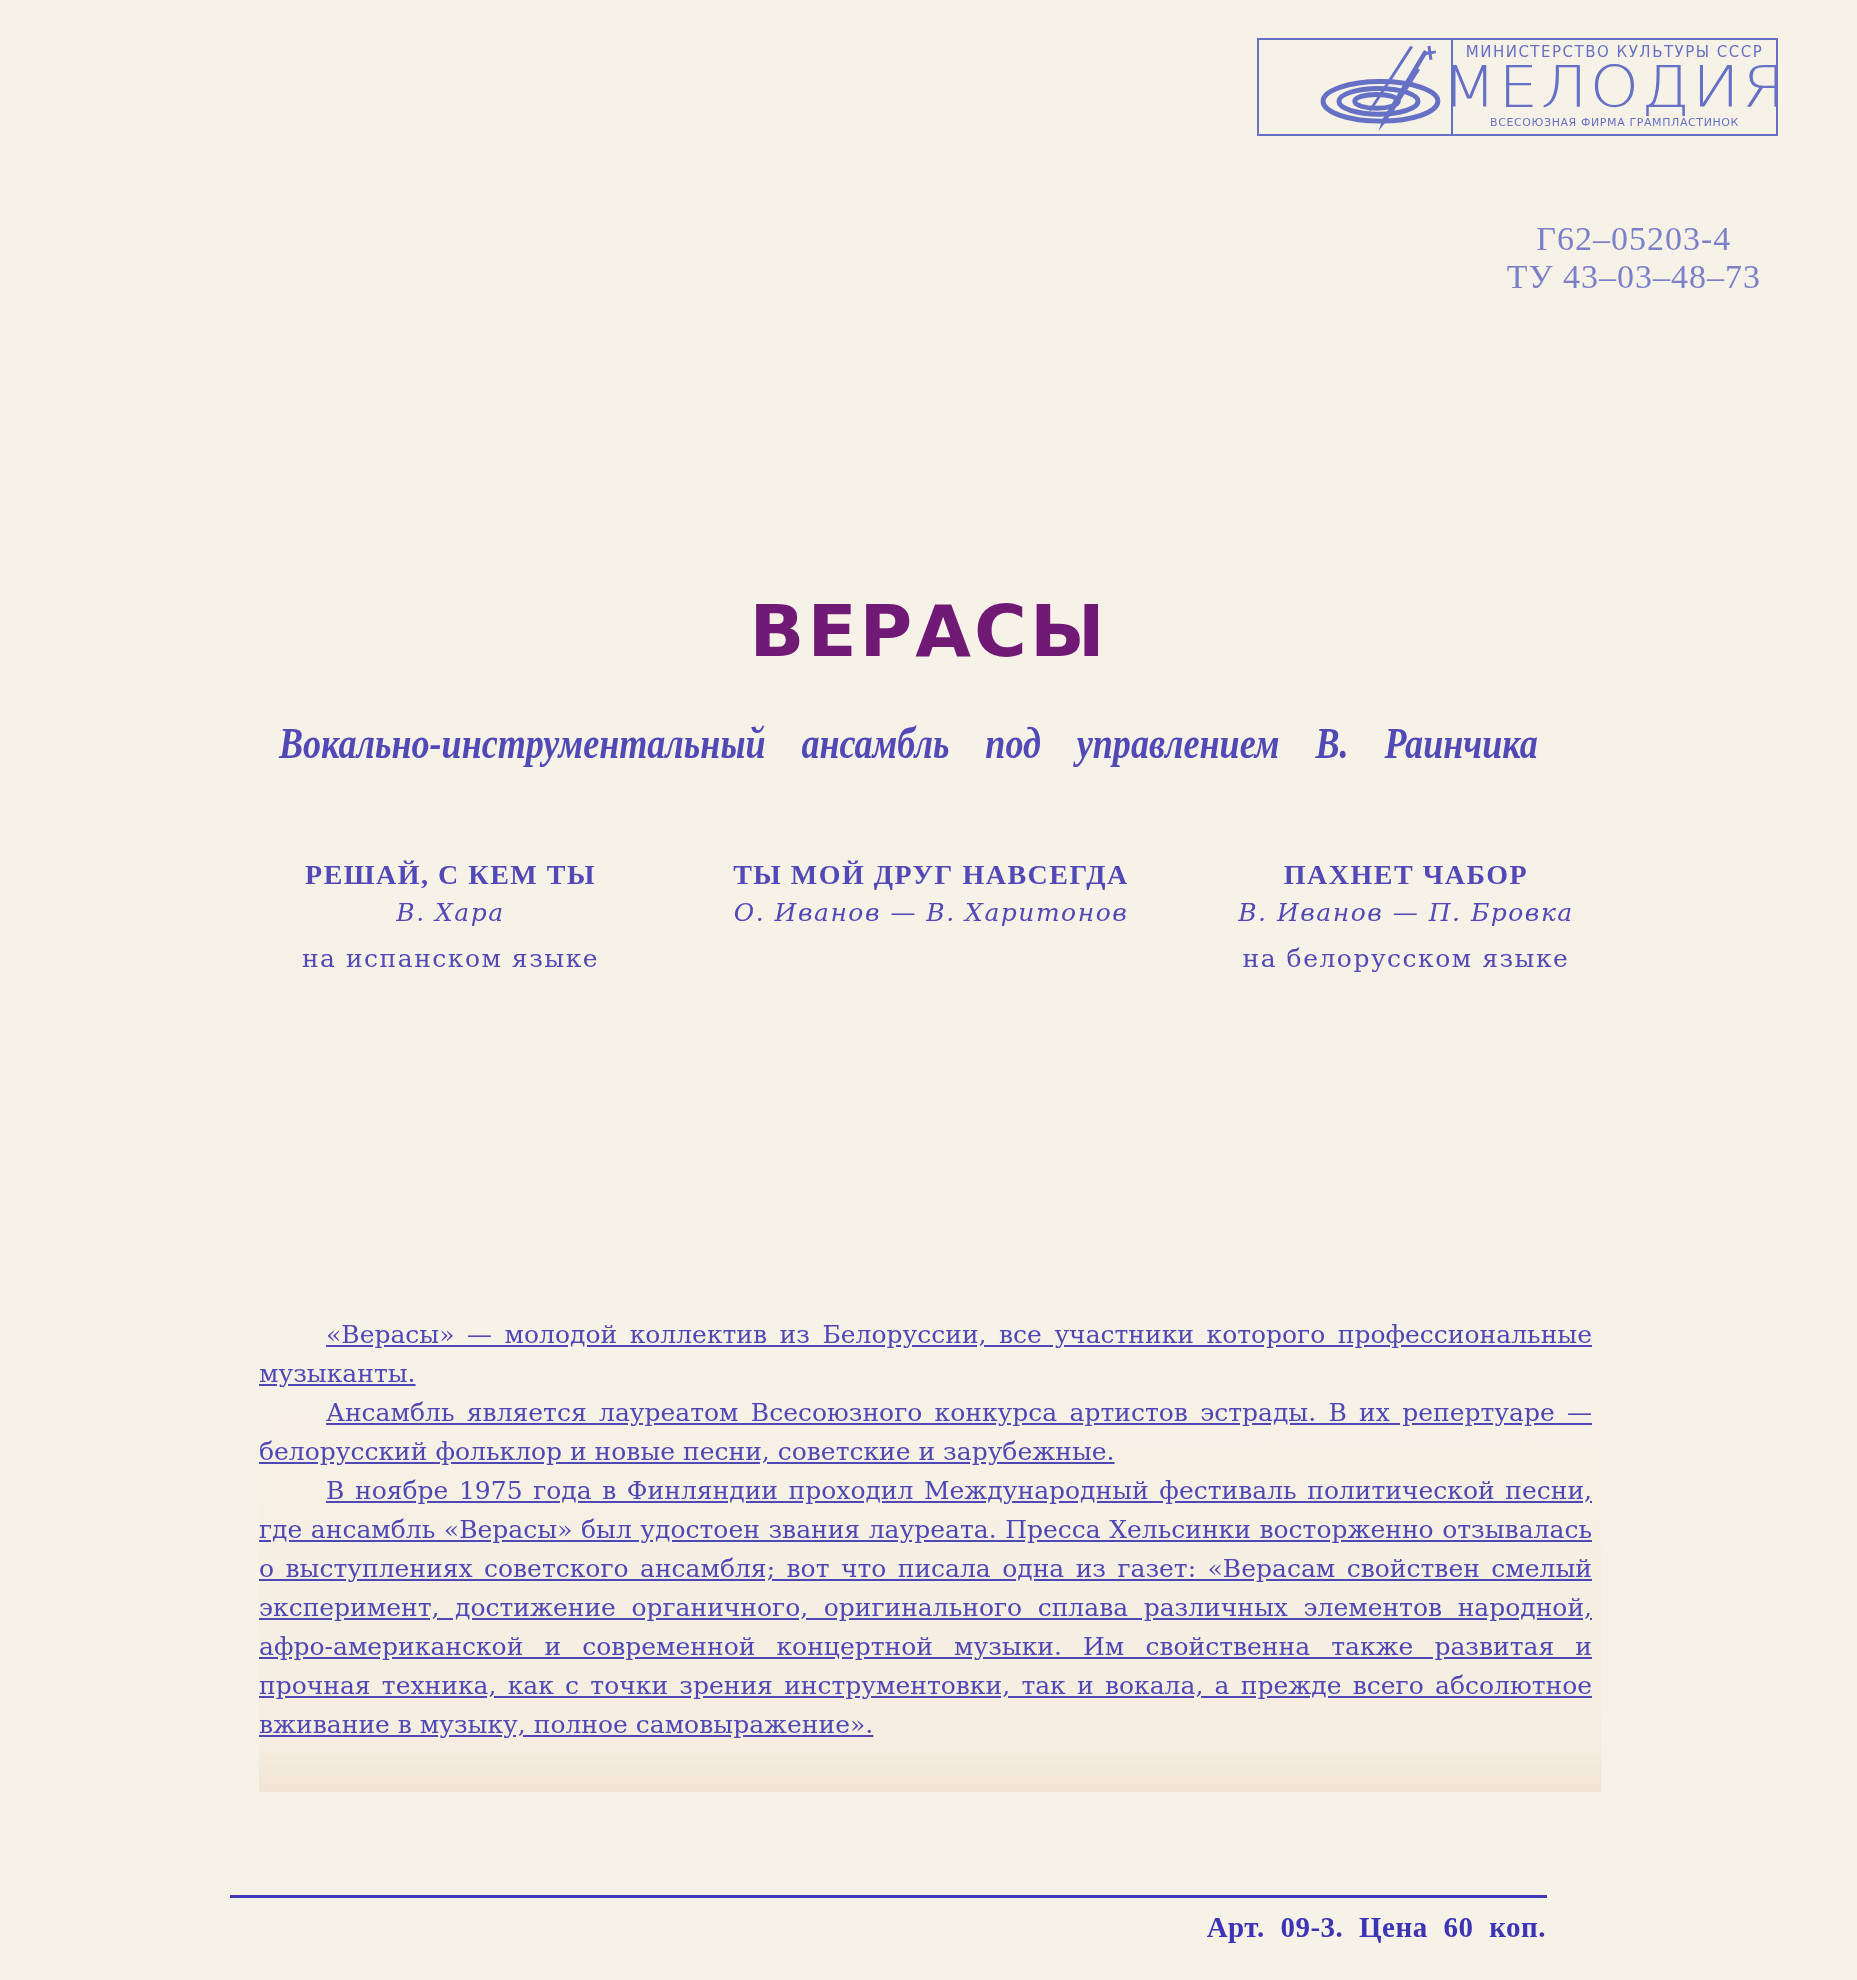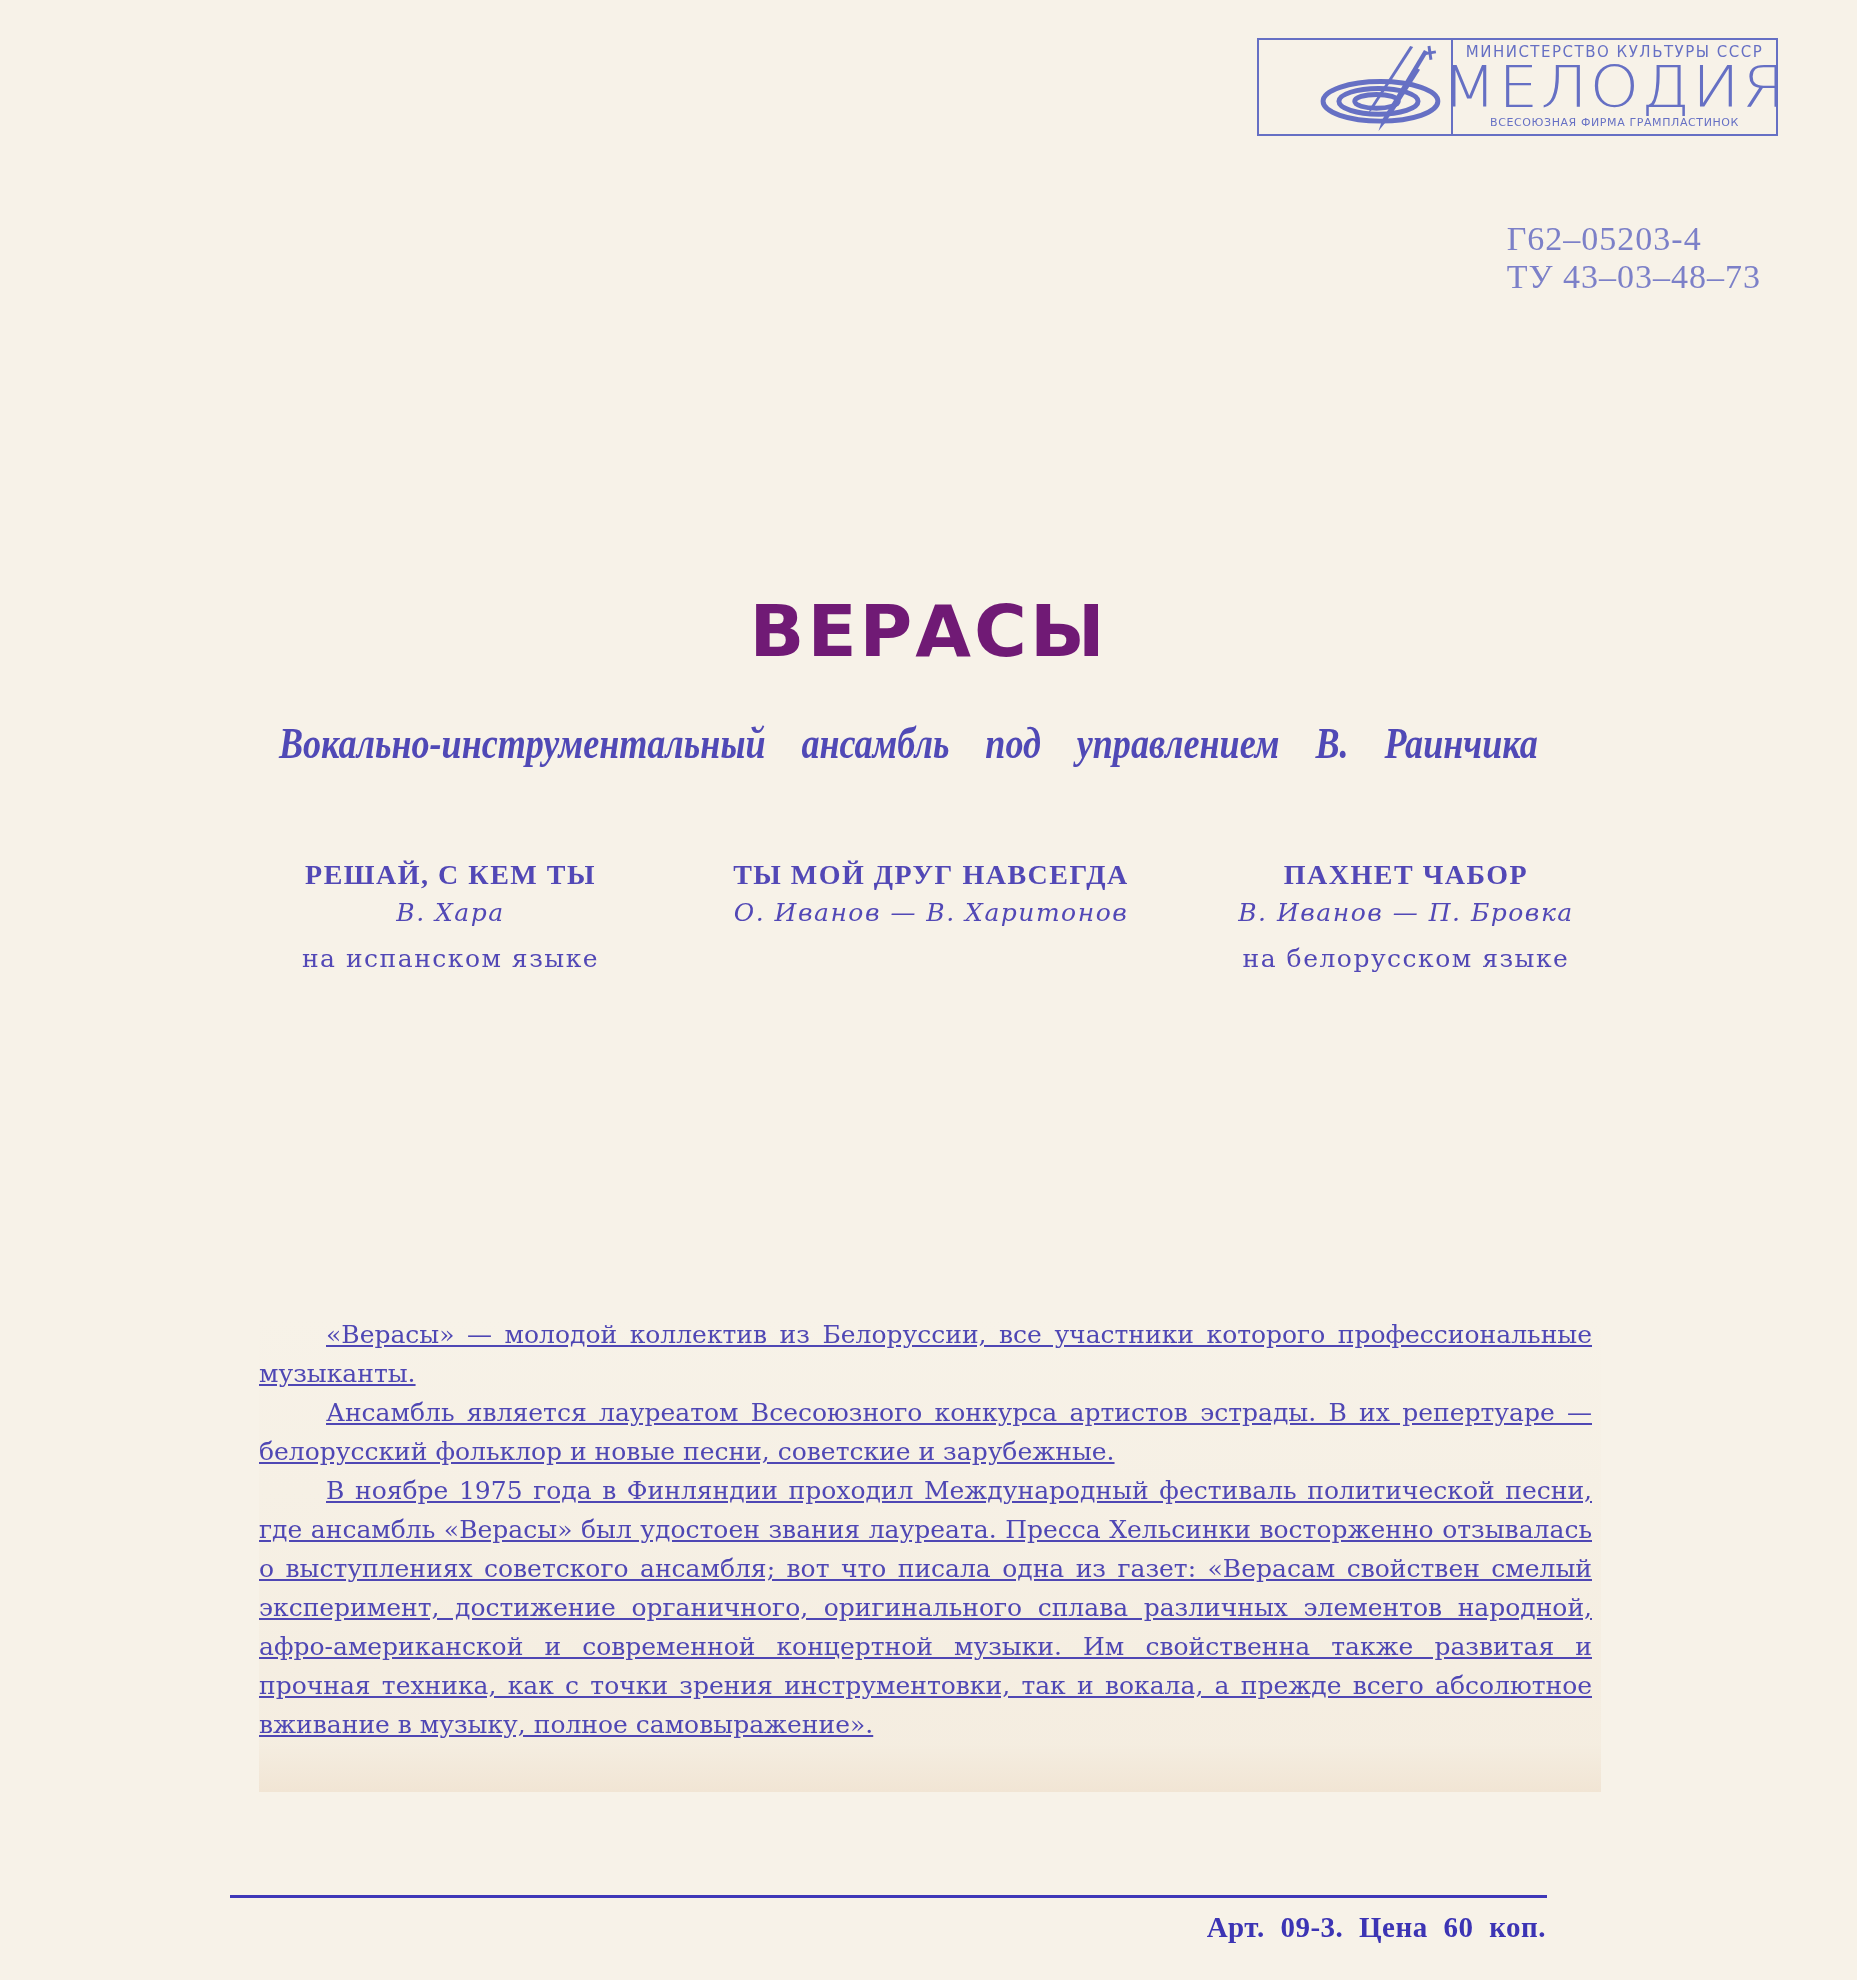--- a/index.html
+++ b/index.html
@@ -71,21 +71,21 @@
       font-size: 11px;
       letter-spacing: 0.6px;
       line-height: 16px;
     }
 
     
     .catalog {
       position: absolute;
       right: 96px;
       top: 220px;
-      text-align: left;
+      text-align: center;
       font-family: "Liberation Serif", serif;
       font-size: 34px;
       line-height: 38px;
       color: #7c80c8;
       letter-spacing: 1px;
     }
 
     
     .title {
       position: absolute;

